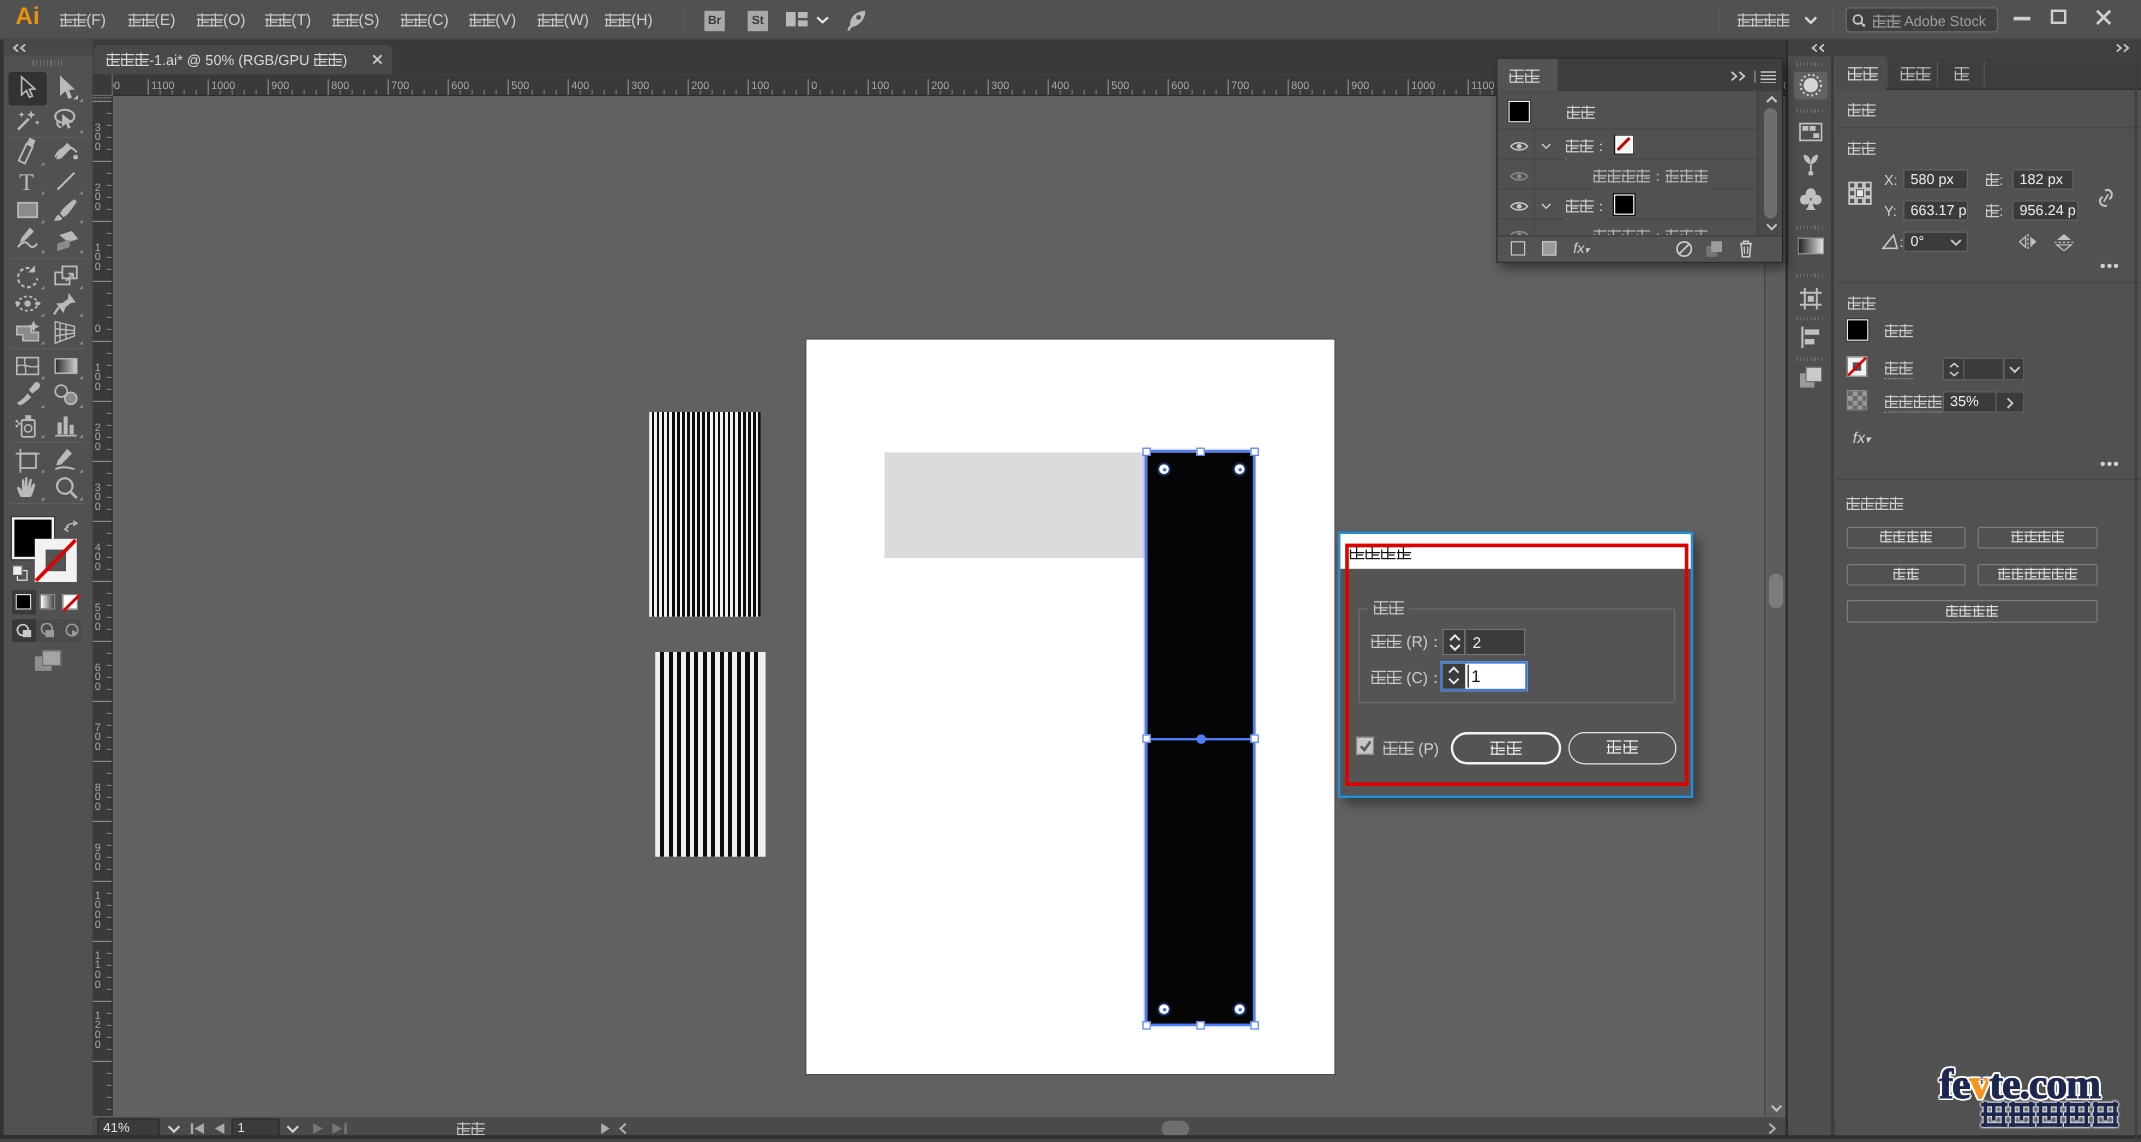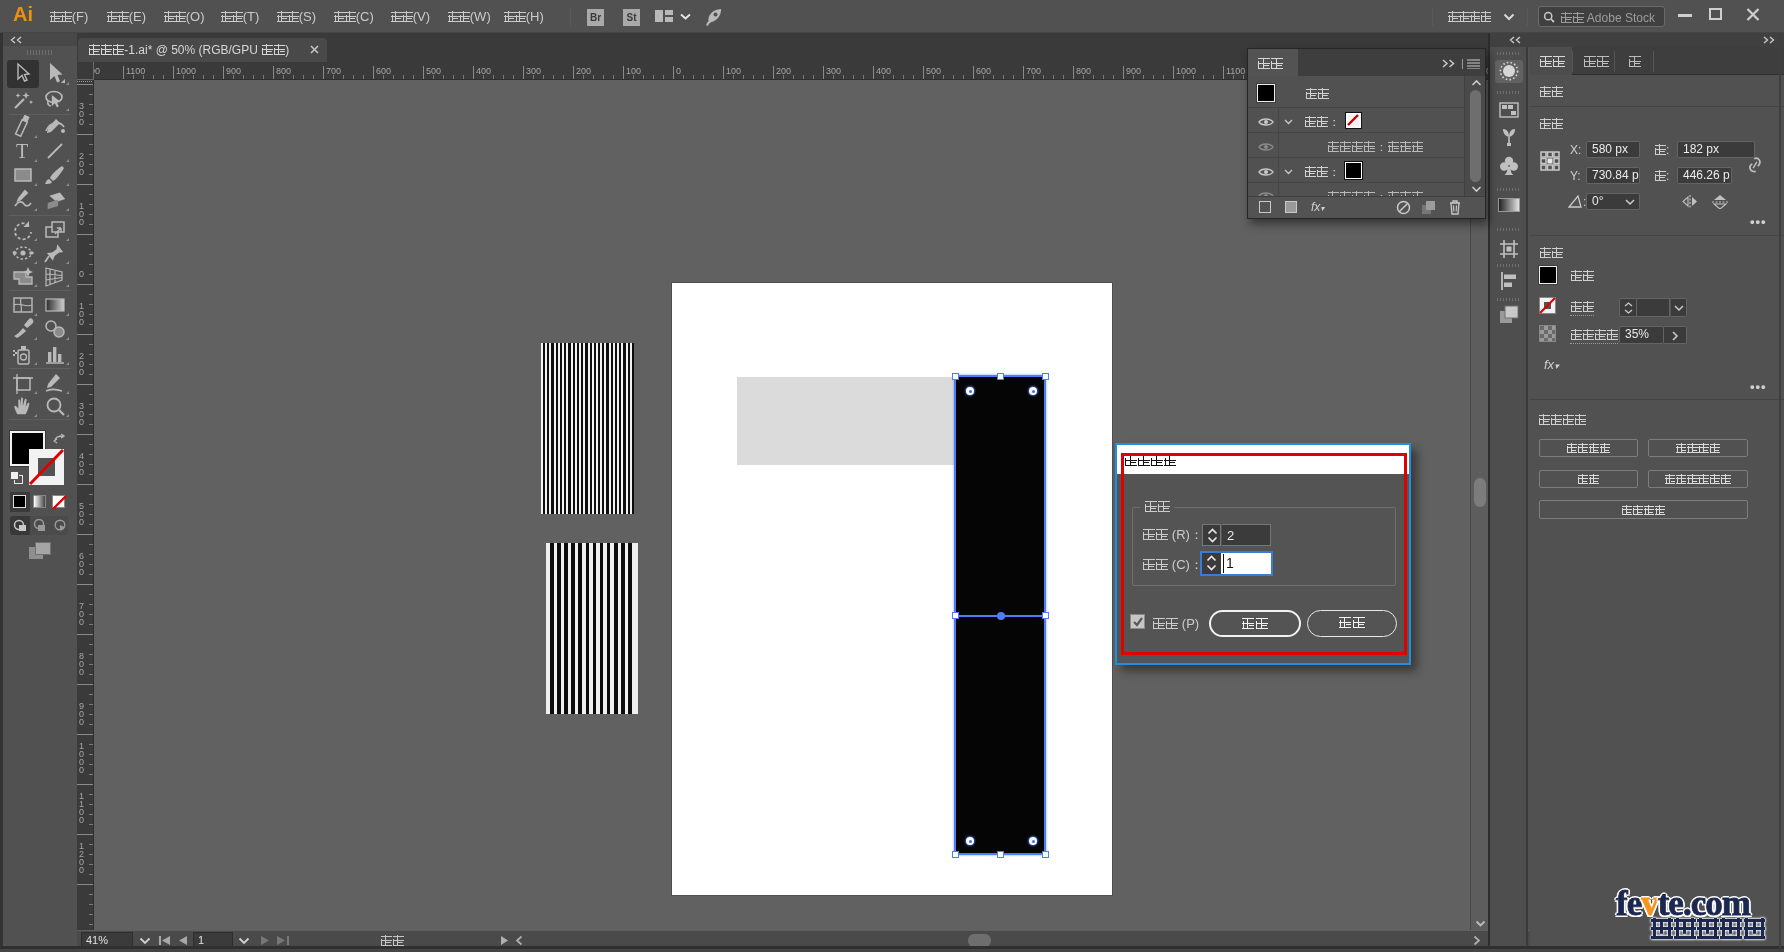--- a/index.html
+++ b/index.html
@@ -778,25 +778,25 @@
         <rect x="14" y="7.5" width="5" height="5"></rect>
         <rect x="1" y="14" width="5" height="5"></rect>
         <rect x="7.5" y="14" width="5" height="5"></rect>
         <rect x="14" y="14" width="5" height="5"></rect>
       </g>
       <rect x="7.5" y="7.5" width="5" height="5" fill="#e8e8e8"></rect>
     </svg>
     <div class="plab" style="left:40px;top:96px;">X:</div>
     <div class="pfield" style="left:56px;top:94px;width:54px;height:17px;">580 px</div>
     <div class="plab" style="left:124px;top:96px;"><i class="z"></i>:</div>
-    <div class="pfield" style="left:147px;top:94px;width:78px;height:17px;">182 px</div>
+    <div class="pfield" style="left:147px;top:94px;width:51px;height:17px;">182 px</div>
     <div class="plab" style="left:40px;top:122px;">Y:</div>
-    <div class="pfield" style="left:56px;top:120px;width:54px;height:17px;">730.84 p</div>
+    <div class="pfield" style="left:56px;top:120px;width:54px;height:17px;">663.17 p</div>
     <div class="plab" style="left:124px;top:122px;"><i class="z"></i>:</div>
-    <div class="pfield" style="left:147px;top:120px;width:55px;height:17px;">446.26 p</div>
+    <div class="pfield" style="left:147px;top:120px;width:55px;height:17px;">956.24 p</div>
     <svg class="abs" style="left:217px;top:109px" width="16" height="18" viewBox="0 0 16 18">
       <path d="M6 7 C3 7 2 9 2 11 C2 13 4 15 6 15" fill="none" stroke="#c0c0c0" stroke-width="1.7" transform="rotate(-25 8 9)"></path>
       <path d="M10 3 C13 3 14 5 14 7 C14 9 12 11 10 11" fill="none" stroke="#c0c0c0" stroke-width="1.7" transform="rotate(-25 8 9)"></path>
       <path d="M5 11 L11 7" stroke="#c0c0c0" stroke-width="1.4" transform="rotate(-25 8 9)"></path>
     </svg>
     <svg class="abs" style="left:38px;top:148px" width="14" height="13" viewBox="0 0 14 13">
       <path d="M1 12 L13 12 L10 1 Z" fill="none" stroke="#c9c9c9" stroke-width="1.3"></path>
     </svg>
     <div class="plab" style="left:53px;top:148px;">:</div>
     <div class="pfield" style="left:56px;top:146px;width:54px;height:17px;">0°<svg style="position:absolute;right:4px;top:5px" width="10" height="7" viewBox="0 0 10 7">

